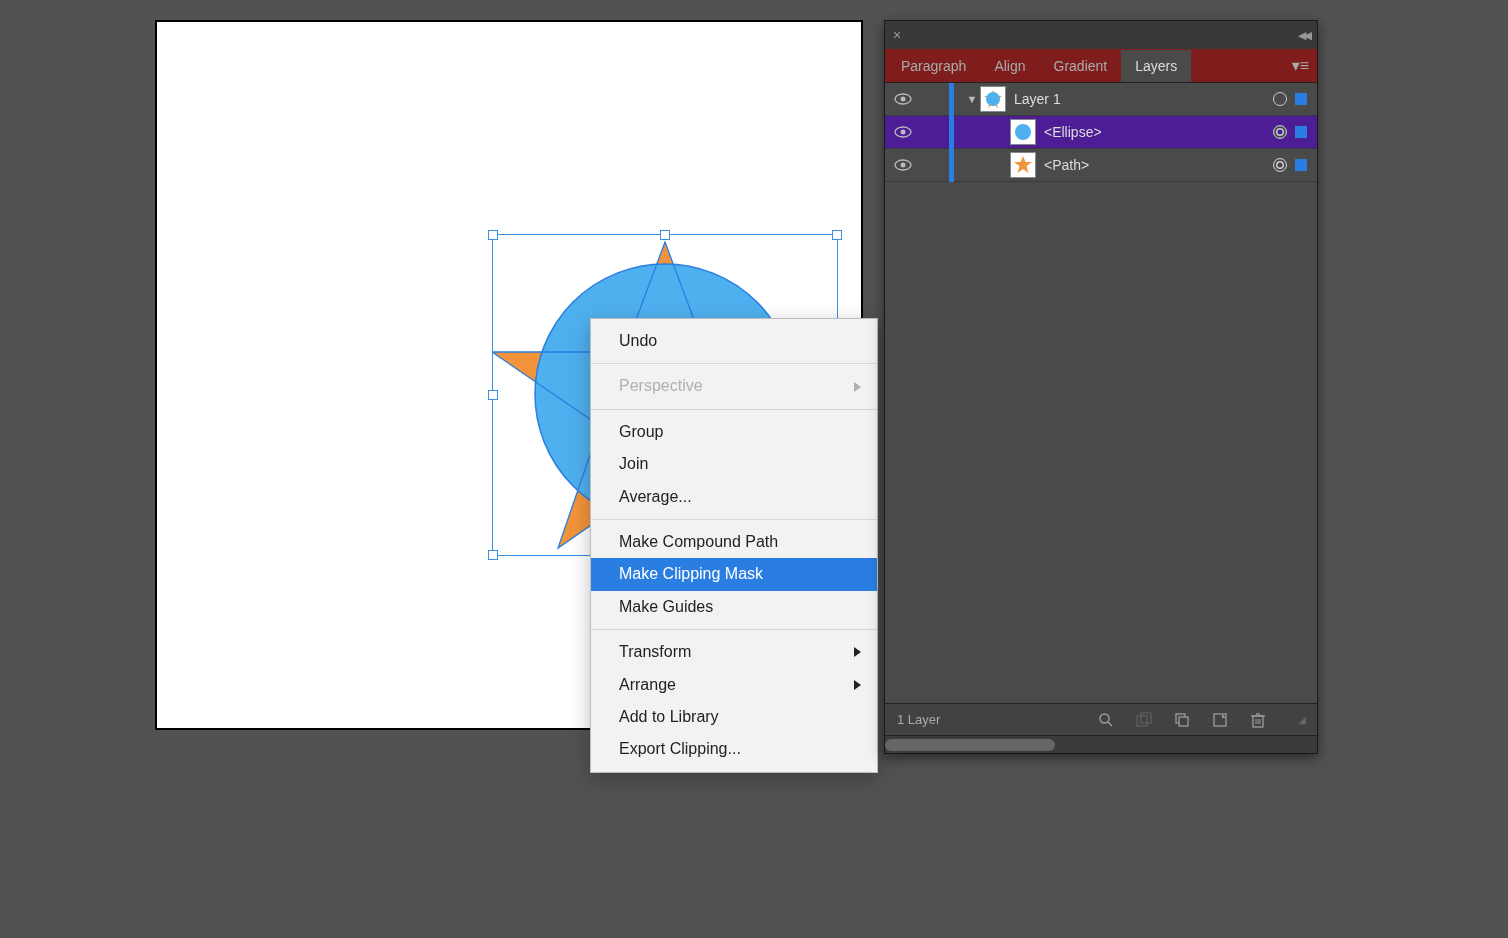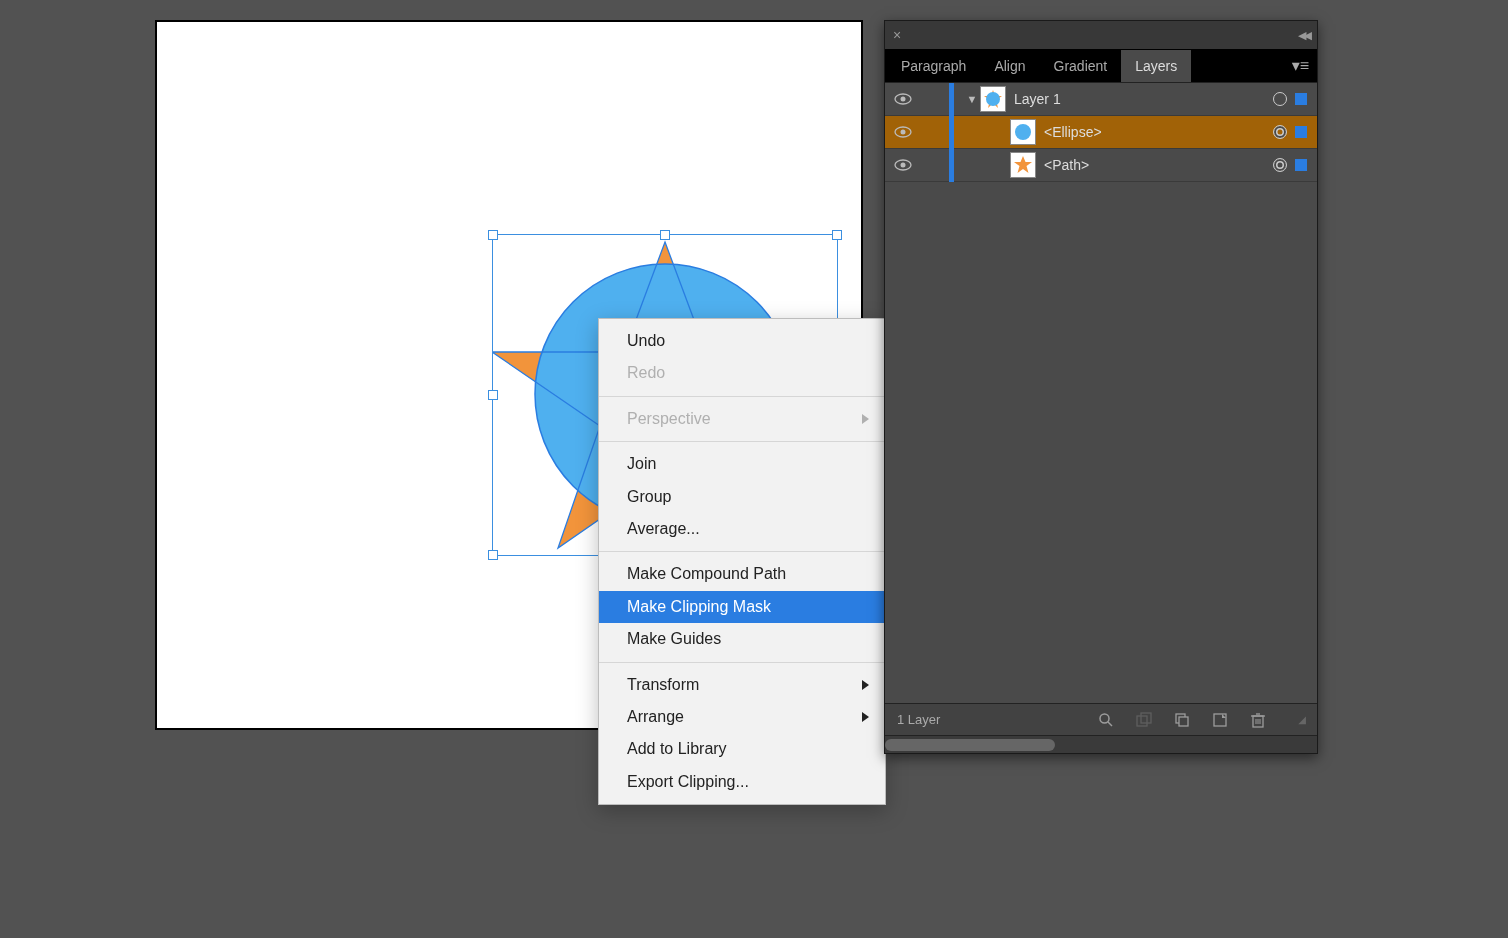--- a/index.html
+++ b/index.html
@@ -69,21 +69,20 @@
       left: 590px;
       top: 318px;
       width: 288px;
       background: #f2f2f2;
       border: 1px solid #bdbdbd;
       border-radius: 0;
       box-shadow: 0 6px 20px rgba(0,0,0,0.25);
       padding: 6px 0;
       font-size: 16px;
       color: #222;
-      margin-left: 8px;
     }
     .menu-item {
       padding: 5px 28px;
       cursor: default;
       position: relative;
       line-height: 1.4;
     }
     .menu-item.disabled { color: #b0b0b0; }
     .menu-item.highlighted { background: #2a7de1; color: #fff; }
     .menu-sep { height: 1px; background: #d6d6d6; margin: 6px 0; }
@@ -117,21 +116,21 @@
       justify-content: space-between;
       padding: 0 8px;
       color: #bbb;
       font-size: 13px;
     }
     .close-x { cursor: pointer; font-size: 14px; color: #999; }
     .collapse-arrows { font-size: 11px; letter-spacing: -3px; color: #999; cursor: pointer; }
     .panel-tabs {
       display: flex;
       align-items: center;
-      background: #000000;
+      background: #7f1d1d;
       border-bottom: 1px solid #222;
       height: 34px;
       padding-left: 2px;
     }
     .tab {
       padding: 8px 14px;
       color: #aaa;
       font-size: 14px;
       cursor: pointer;
     }
@@ -141,21 +140,21 @@
     .layers-body { background: #4a4a4a; min-height: 620px; }
     .layer-row {
       display: flex;
       align-items: center;
       height: 33px;
       border-bottom: 1px solid #3a3a3a;
       color: #ddd;
       font-size: 14px;
       position: relative;
     }
-    .layer-row.row-selected { background: #a16207; }
+    .layer-row.row-selected { background: #4c1d95; }
     .vis-col { width: 36px; display: flex; justify-content: center; }
     .lock-col { width: 28px; }
     .sel-bar { width: 5px; height: 33px; background: #2a7de1; margin-right: 10px; }
     .disclosure { width: 16px; color: #bbb; font-size: 11px; text-align: center; }
     .layer-thumb {
       width: 26px; height: 26px;
       background: #fff;
       border: 1px solid #888;
       margin-right: 8px;
       display: flex; align-items: center; justify-content: center;
@@ -218,29 +217,28 @@
     <div class="handle h-mr"></div>
     <div class="handle h-bl"></div>
     <div class="handle h-bm"></div>
     <div class="handle h-br"></div>
     <div class="center-dot"></div>
   </div>
 </div>
 
 <div class="context-menu">
   <div class="menu-item">Undo</div>
-  <div class="menu-item disabled">Redo</div>
   <div class="menu-sep"></div>
   <div class="menu-item disabled">
     <span>Perspective</span>
     <span class="submenu-arrow"></span>
   </div>
   <div class="menu-sep"></div>
+  <div class="menu-item">Group</div>
   <div class="menu-item">Join</div>
-  <div class="menu-item">Group</div>
   <div class="menu-item">Average...</div>
   <div class="menu-sep"></div>
   <div class="menu-item">Make Compound Path</div>
   <div class="menu-item highlighted">Make Clipping Mask</div>
   <div class="menu-item">Make Guides</div>
   <div class="menu-sep"></div>
   <div class="menu-item">
     <span>Transform</span>
     <span class="submenu-arrow"></span>
   </div>

